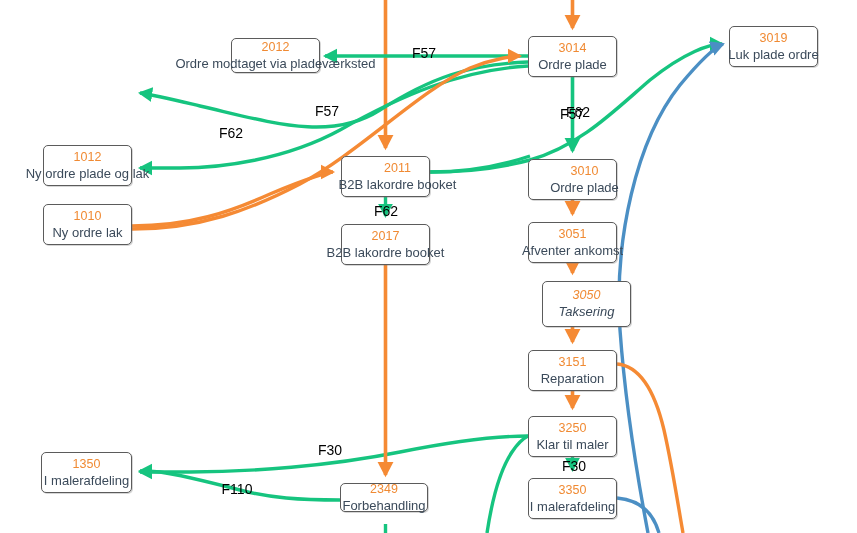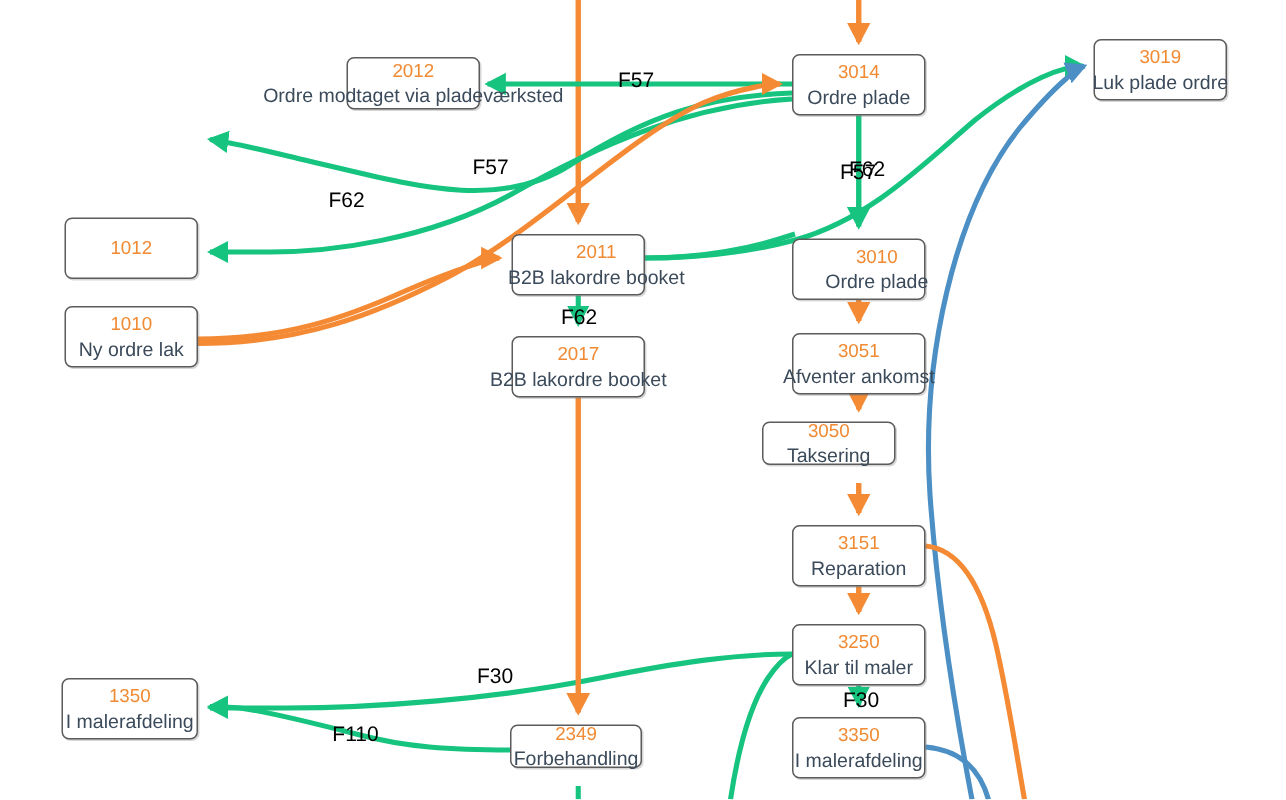--- a/index.html
+++ b/index.html
@@ -136,20 +136,21 @@
   </svg>
 
   <div id="node-layer">
 
   <div class="node" style="left: 231px; top: 38px; width: 89px; height: 35px;">
         <div class="node-id">2012</div>
         <div class="node-label">Ordre modtaget via pladeværksted</div>
       </div>
       <div class="node" style="left: 43px; top: 145px; width: 89px; height: 41px;">
         <div class="node-id">1012</div>
+        <div class="node-label">Ny ordre plade og lak</div>
       </div>
       <div class="node" style="left: 43px; top: 204px; width: 89px; height: 41px;">
         <div class="node-id">1010</div>
         <div class="node-label">Ny ordre lak</div>
       </div>
       <div class="node" style="left: 341px; top: 156px; width: 89px; height: 41px; padding-left: 24px;">
         <div class="node-id">2011</div>
         <div class="node-label">B2B lakordre booket</div>
       </div>
       <div class="node" style="left: 341px; top: 224px; width: 89px; height: 41px;">
@@ -165,21 +166,21 @@
         <div class="node-label">Luk plade ordre</div>
       </div>
       <div class="node" style="left: 528px; top: 159px; width: 89px; height: 41px; padding-left: 24px;">
         <div class="node-id">3010</div>
         <div class="node-label">Ordre plade</div>
       </div>
       <div class="node" style="left: 528px; top: 222px; width: 89px; height: 41px;">
         <div class="node-id">3051</div>
         <div class="node-label">Afventer ankomst</div>
       </div>
-      <div class="node" style="left: 508px; top: 281px; width: 89px; height: 29px;">
+      <div class="node" style="left: 542px; top: 281px; width: 89px; height: 46px; font-style: italic;">
         <div class="node-id">3050</div>
         <div class="node-label">Taksering</div>
       </div>
       <div class="node" style="left: 528px; top: 350px; width: 89px; height: 41px;">
         <div class="node-id">3151</div>
         <div class="node-label">Reparation</div>
       </div>
       <div class="node" style="left: 528px; top: 416px; width: 89px; height: 41px;">
         <div class="node-id">3250</div>
         <div class="node-label">Klar til maler</div>

